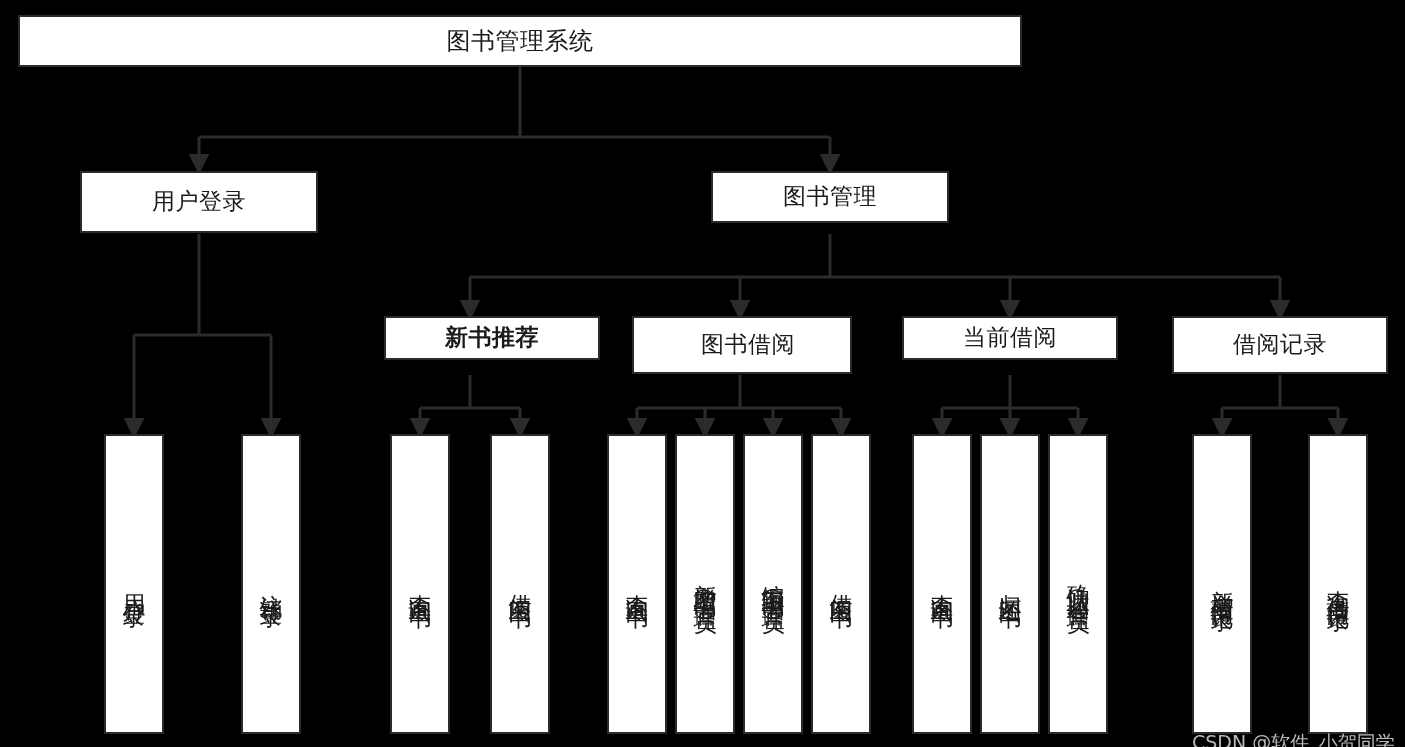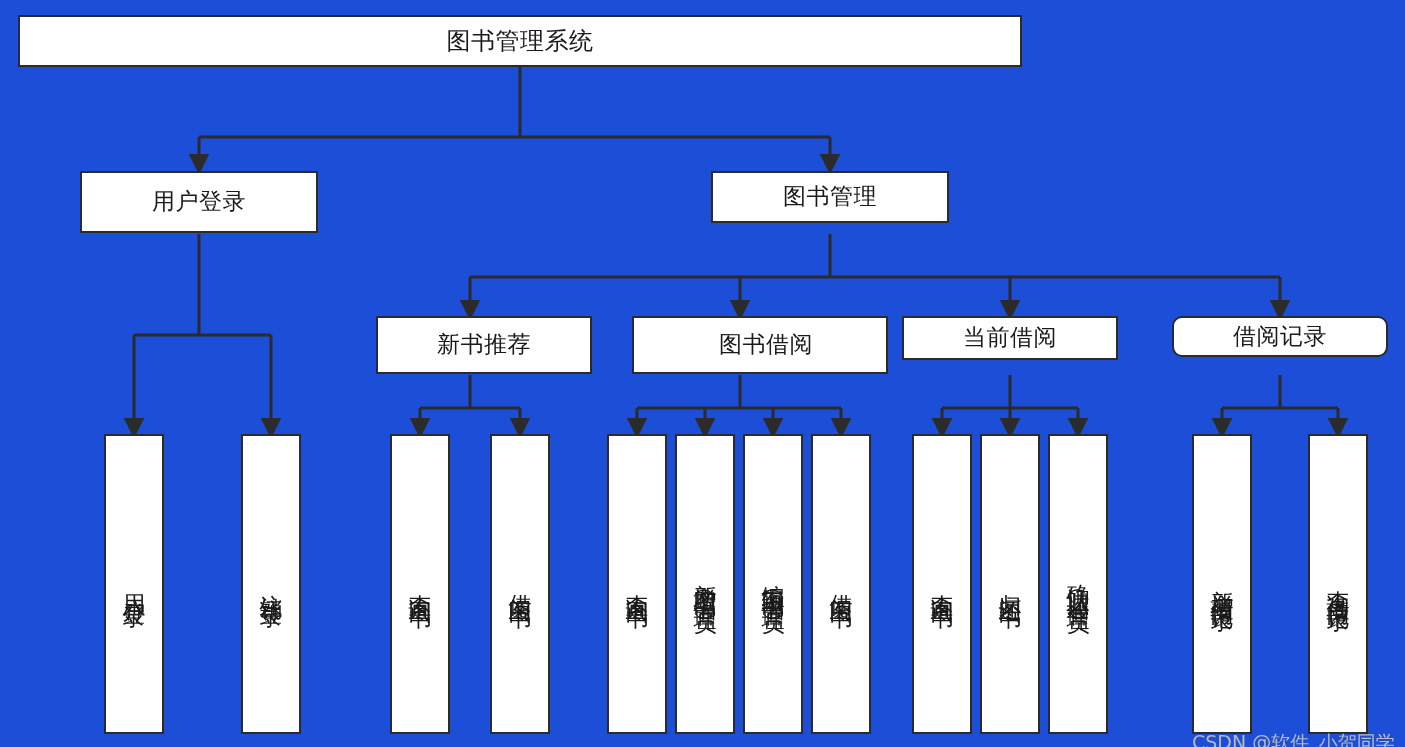--- a/index.html
+++ b/index.html
@@ -8,21 +8,21 @@
     padding: 0;
     background: #ffffff;
   }
   body {
     font-family: "DejaVu Sans", "Liberation Sans", sans-serif;
   }
   #diagram-root {
     position: relative;
     width: 1405px;
     height: 747px;
-    background: #1d4ed8;
+    background: #000000;
     overflow: hidden;
   }
   #edges-layer {
     position: absolute;
     left: 0;
     top: 0;
     width: 1405px;
     height: 747px;
   }
   .node {
@@ -130,30 +130,30 @@
     <span>图书管理系统</span>
   </div>
 
   <div class="node node-h" style="left:80px; top:171px; width:238px; height:62px;">
     <span>用户登录</span>
   </div>
   <div class="node node-h" style="left:711px; top:171px; width:238px; height:52px;">
     <span>图书管理</span>
   </div>
 
-  <div class="node node-h" style="left:376px; top:316px; width:216px; height:58px;">
+  <div class="node node-h" style="left:384px; top:316px; width:216px; height:44px;font-weight:bold;">
     <span>新书推荐</span>
   </div>
-  <div class="node node-h" style="left:632px; top:316px; width:256px; height:58px;padding-left:12px;">
+  <div class="node node-h" style="left:632px; top:316px; width:220px; height:58px;padding-left:12px;">
     <span>图书借阅</span>
   </div>
   <div class="node node-h" style="left:902px; top:316px; width:216px; height:44px;">
     <span>当前借阅</span>
   </div>
-  <div class="node node-h" style="left:1172px; top:316px; width:216px; height:41px;border-radius:10px;">
+  <div class="node node-h" style="left:1172px; top:316px; width:216px; height:58px;">
     <span>借阅记录</span>
   </div>
 
   <div class="node node-v" style="left:104px; top:434px; width:60px; height:300px;">
     <span class="vlabel">用户登录</span>
   </div>
   <div class="node node-v" style="left:241px; top:434px; width:60px; height:300px;">
     <span class="vlabel">注销登录</span>
   </div>
 

